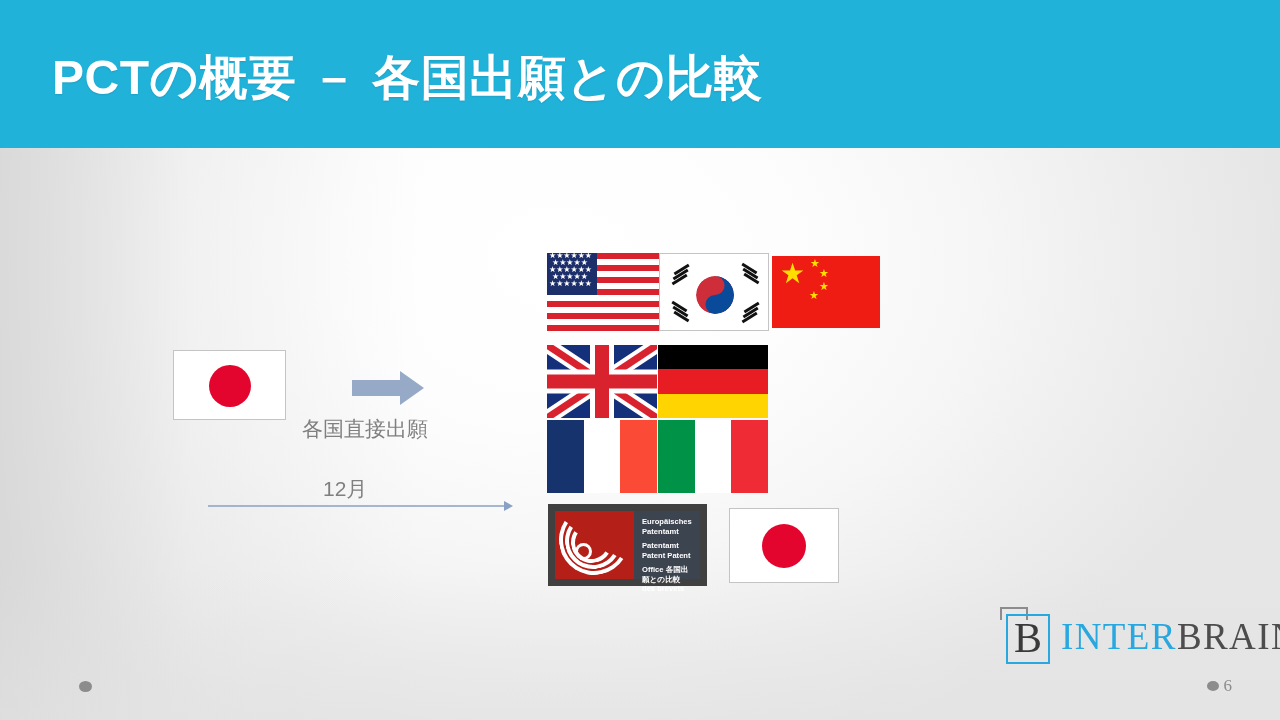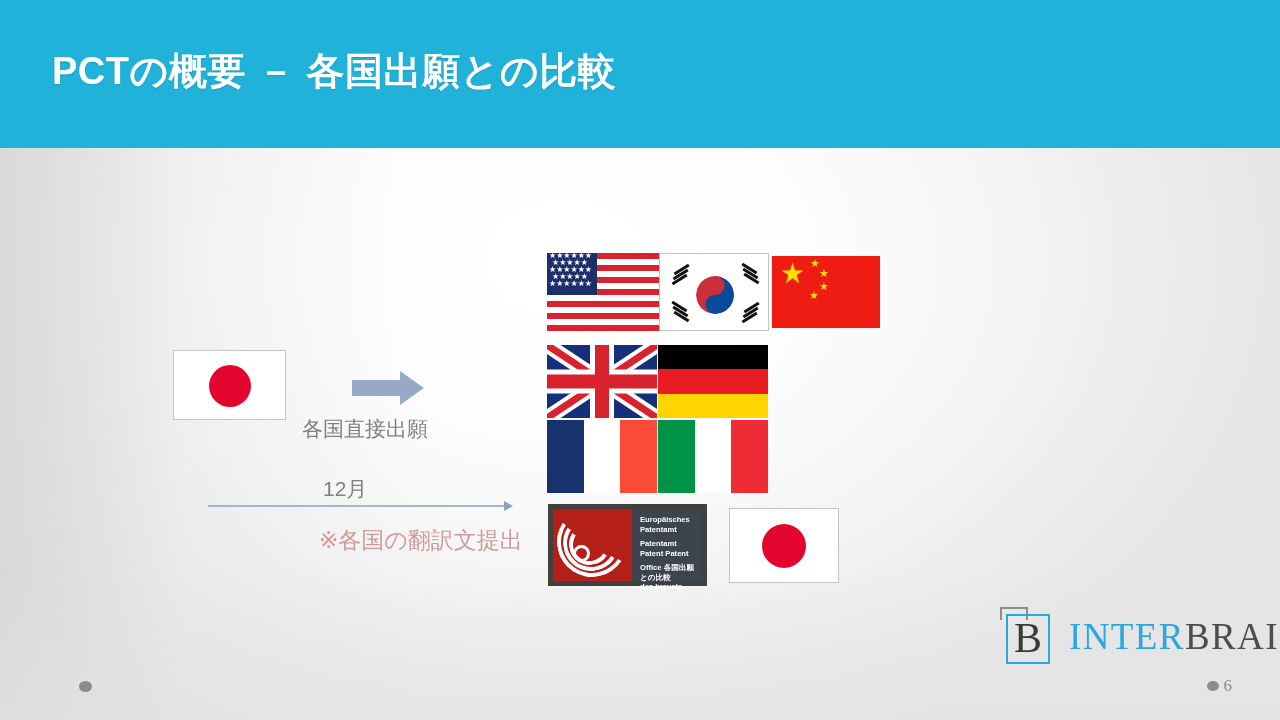--- a/index.html
+++ b/index.html
@@ -46,21 +46,21 @@
   .header-band {
     position: absolute;
     left: 0; top: 0;
     width: 1280px; height: 148px;
     background: #21b2da;
   }
   .header-title {
     position: absolute;
     left: 52px;
     top: 46px;
-    font-size: 38px;
+    font-size: 48px;
     font-weight: bold;
     color: #ffffff;
     letter-spacing: 0.5px;
     white-space: nowrap;
     text-shadow: 0 1px 2px rgba(0,0,0,0.10);
   }
 
   
   .subtitle {
     position: absolute;
@@ -137,21 +137,21 @@
   .de-band { position: absolute; left: 0; width: 100%; }
 
   
   .v-band { position: absolute; top: 0; height: 100%; }
 
   
   .epo {
     position: absolute;
     display: flex;
     box-sizing: border-box;
-    border: 5px solid #404040;
+    border: 7px solid #404040;
     background: #ffffff;
   }
   .epo-red {
     width: 79px;
     background: #b41f18;
     position: relative;
     overflow: hidden;
   }
   .epo-arc {
     position: absolute;
@@ -287,21 +287,21 @@
     font-size: 42px;
     line-height: 42px;
     color: #3a3a3a;
   }
   .brand-text {
     font-family: "Liberation Serif", "DejaVu Serif", serif;
     font-size: 37px;
     letter-spacing: 1.4px;
     line-height: 1;
   }
-  .brand-text .t1 { color: #29a8df; margin-left: 8px; }
+  .brand-text .t1 { color: #29a8df; }
   .brand-text .t2 { color: #4d4d4d; }
 </style>
 </head>
 <body>
 
 <div id="slide">
 
   <div class="bg-body"></div>
   <div class="bg-left-shade"></div>
   <div class="bg-bottom-shade"></div>
@@ -315,21 +315,20 @@
   </div>
 
   <div class="block-arrow">
     <svg width="72" height="34" viewBox="0 0 72 34">
       <polygon points="0,9 48,9 48,0 72,17 48,34 48,25 0,25" fill="#96aac8"></polygon>
     </svg>
   </div>
 
   <div class="anno anno-priority">各国直接出願</div>
   <div class="anno anno-months">12月</div>
-  <div class="anno anno-translate">※各国の翻訳文提出</div>
 
   <div class="timeline">
     <svg width="305" height="16" viewBox="0 0 305 16">
       <line x1="0" y1="8" x2="296" y2="8" stroke="#8aa0c4" stroke-width="1.6"></line>
       <polygon points="296,3 305,8 296,13" fill="#8aa0c4"></polygon>
     </svg>
   </div>
 
   <div class="flag us-flag" style="left:547px; top:253px; width:113px; height:78px;">
     <div class="us-stripe" style="top:0px;   height:6px;"></div>

